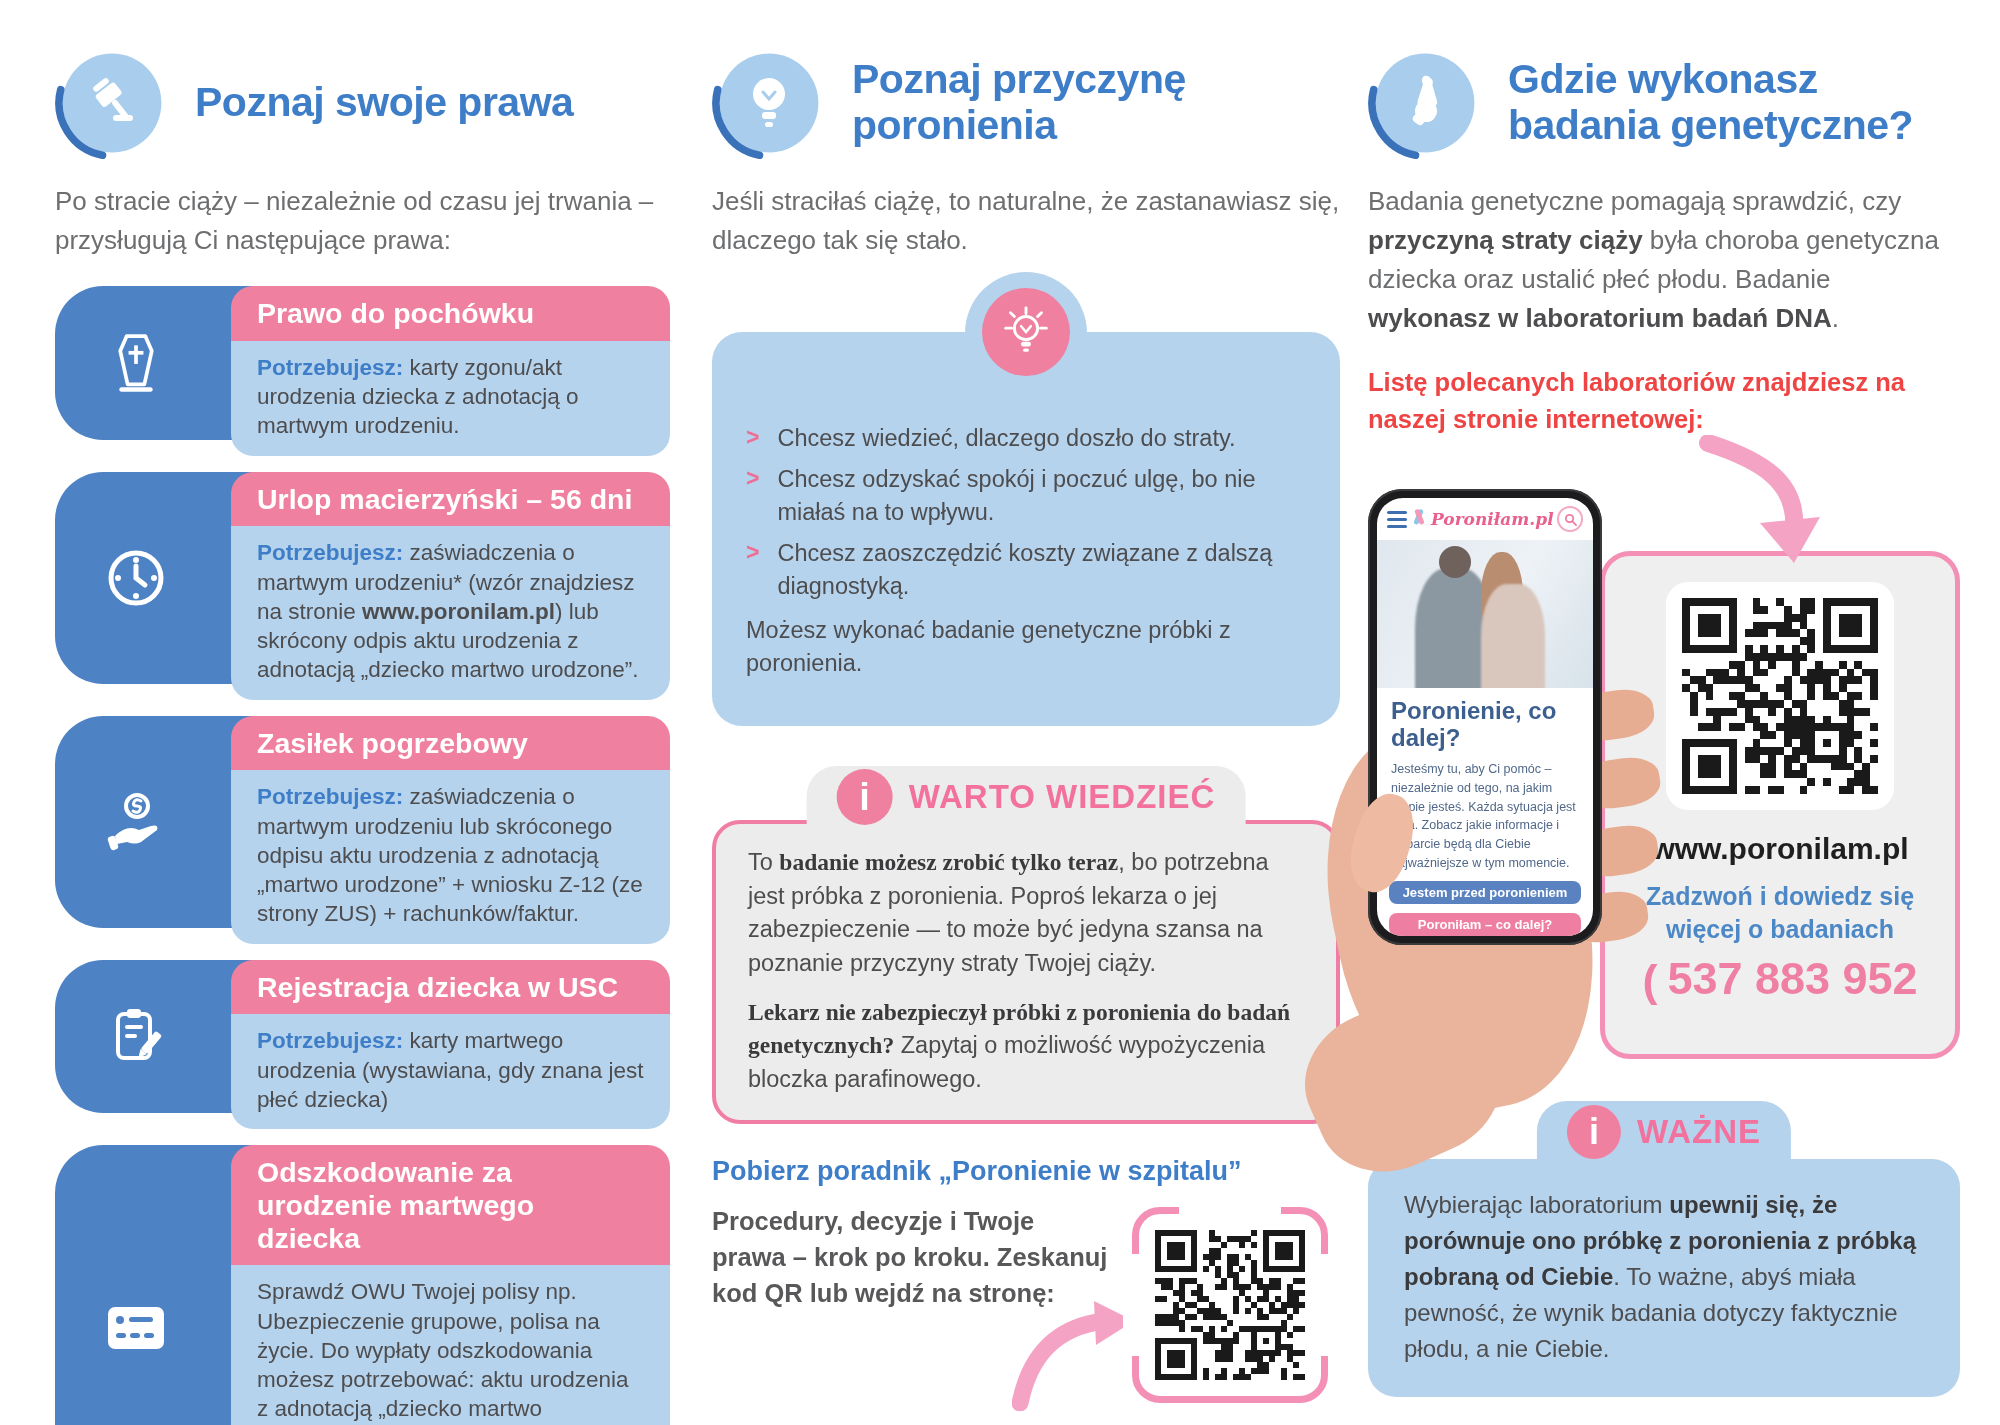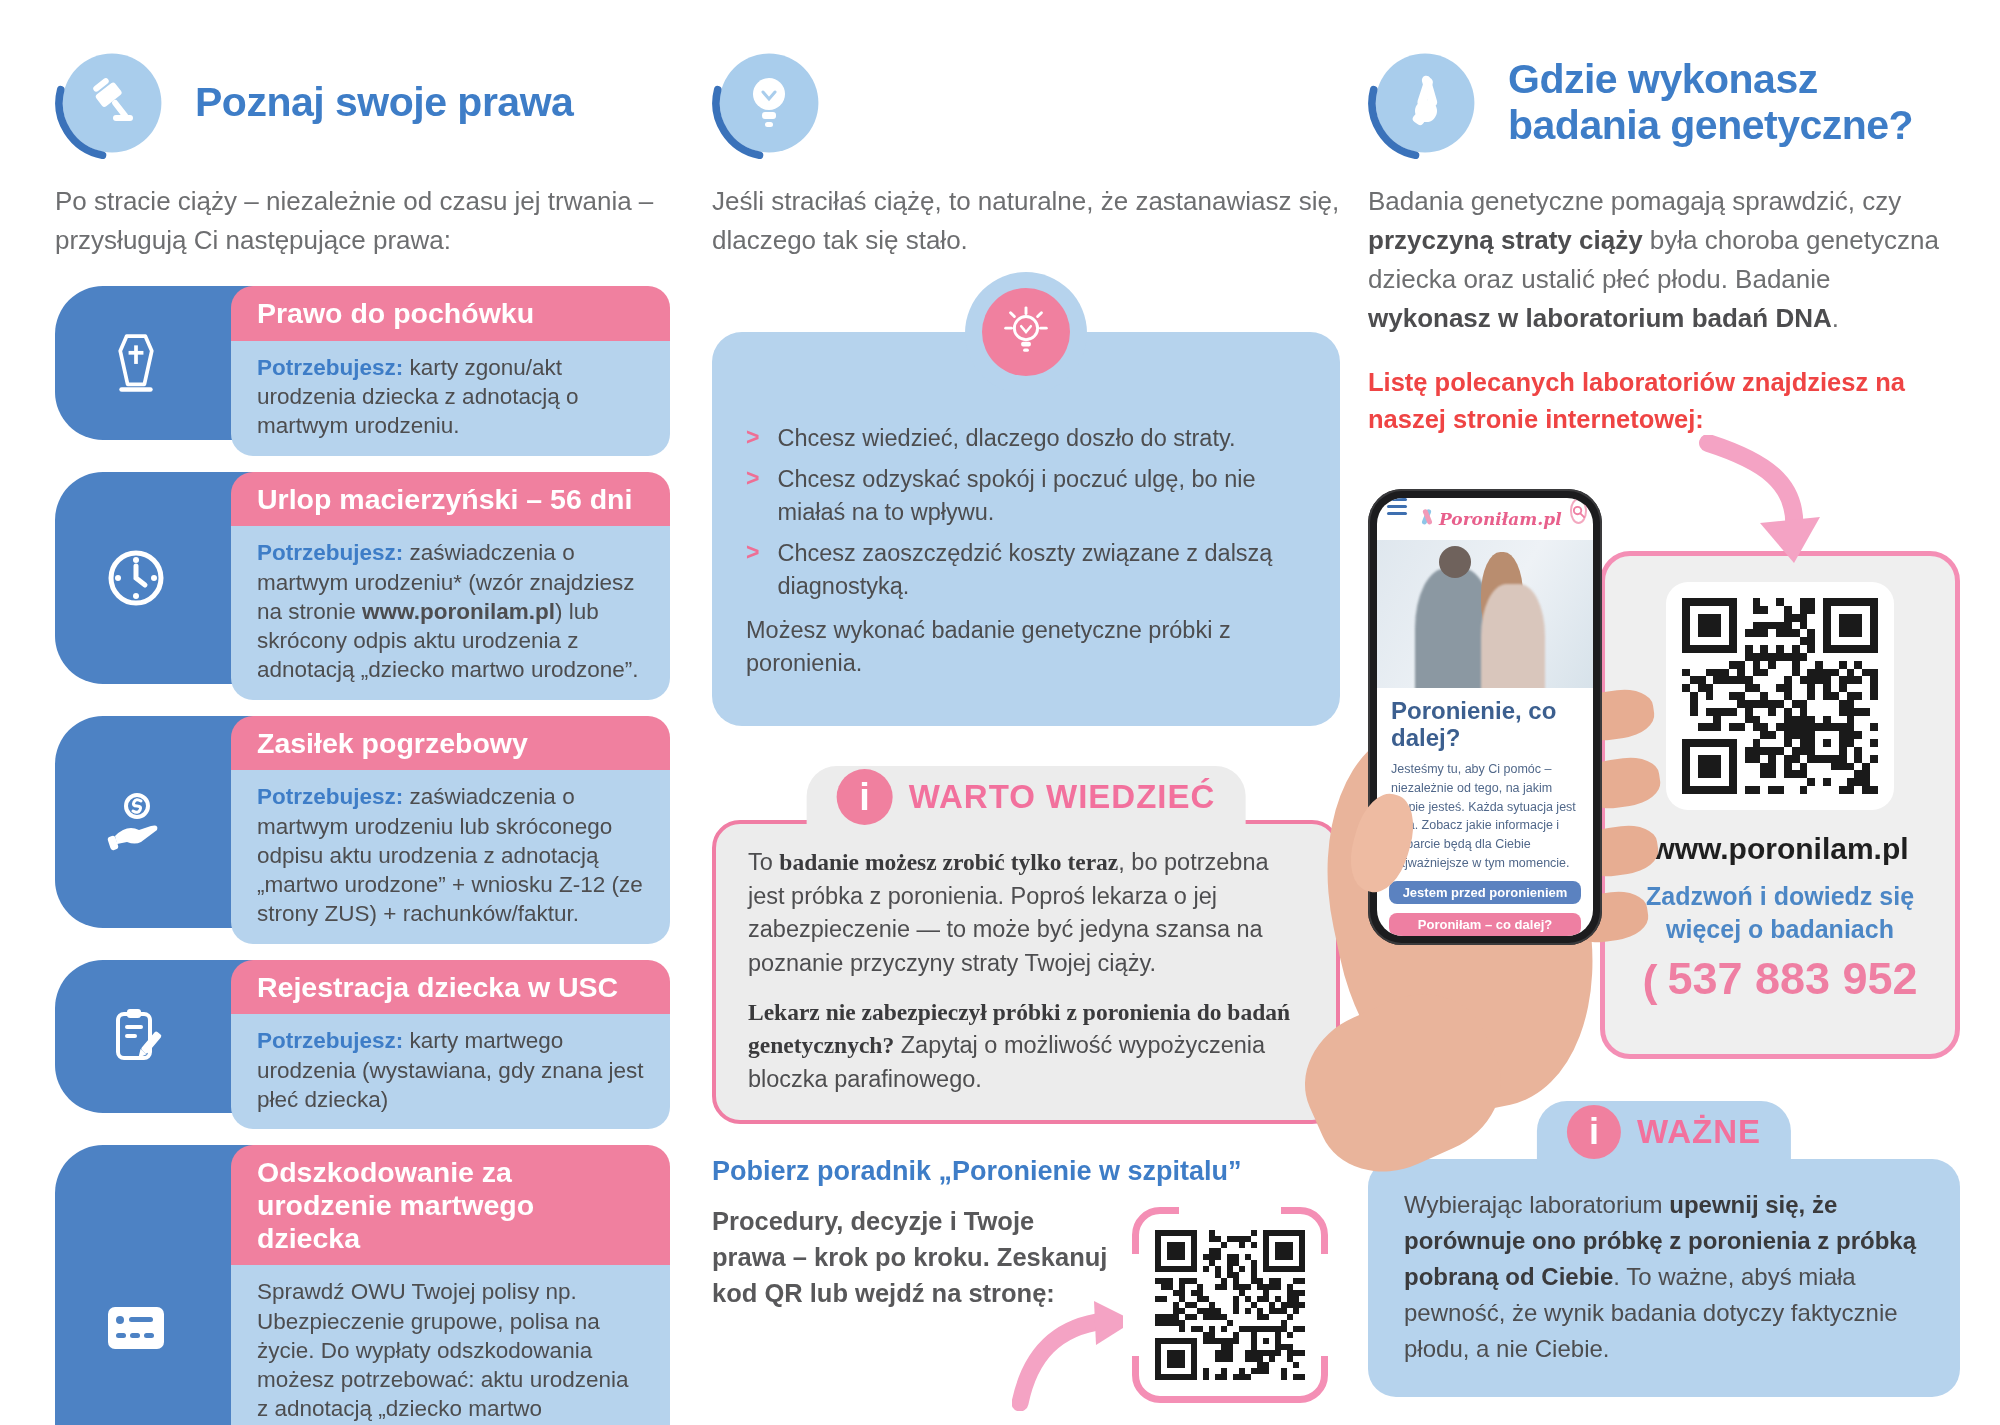--- a/index.html
+++ b/index.html
@@ -100,21 +100,21 @@
   .f1{left:206px;top:228px;} .f2{left:212px;top:296px;}
   .f3{left:210px;top:364px;} .f4{left:200px;top:430px;}
   .thumb{left:-14px;top:330px;width:56px;height:100px;border-radius:46%;
     transform:rotate(16deg);z-index:3;background:#eebba2;}
 
   
   .phone{position:absolute;left:0;top:26px;width:234px;height:456px;background:#1c1c1e;
     border-radius:34px;padding:9px;z-index:2;box-shadow:0 0 0 2px #3a3a3c inset;}
   .screen{width:100%;height:100%;background:#fff;border-radius:26px;overflow:hidden;
     display:flex;flex-direction:column;}
-  .ph-head{height:42px;display:flex;padding:0 10px;gap:8px;flex:0 0 42px;}
+  .ph-head{height:42px;display:flex;align-items:center;padding:0 10px;gap:0;flex:0 0 42px;}
   .burger{display:flex;flex-direction:column;gap:4px;}
   .burger span{display:block;width:20px;height:3px;background:#3e6fb0;border-radius:2px;}
   .ph-logo{display:flex;align-items:center;gap:4px;flex:1;justify-content:flex-start;
     margin-left:4px;}
   .logo-text{font-family:"DejaVu Serif",serif;font-style:italic;font-weight:700;
     font-size:17px;color:#e8608c;border-bottom:2px solid #aecdе9;}
   .search-btn{width:26px;height:26px;border-radius:50%;border:2px solid #f3a9c0;
     display:flex;align-items:center;justify-content:center;margin-left:auto;}
   .hero{height:148px;position:relative;overflow:hidden;flex:0 0 148px;
     background:linear-gradient(120deg,#dfe7ee 0%,#eef2f6 55%,#d7e2ea 100%);}
@@ -276,20 +276,21 @@
         <circle cx="60" cy="60" r="52" fill="#a9cdec"></circle>
         <path d="M50 115 A56 56 0 0 1 6 46" fill="none" stroke="#3a72ba" stroke-width="8" stroke-linecap="round"></path>
       </svg>
       <svg class="glyph" width="56" height="60" viewBox="0 0 56 60">
         <circle cx="28" cy="24" r="16" fill="#fff"></circle>
         <path d="M22 22 l6 7 l6 -7" fill="none" stroke="#a9cdec" stroke-width="3" stroke-linecap="round"></path>
         <rect x="21" y="42" width="14" height="7" rx="3" fill="#fff"></rect>
         <rect x="24" y="52" width="8" height="5" rx="2.5" fill="#fff"></rect>
       </svg>
     </div>
+    <div class="htitle" style="max-width:430px;">Poznaj przyczynę poronienia</div>
   </div>
   <p class="intro">Jeśli straciłaś ciążę, to naturalne, że zastanawiasz się, dlaczego tak się stało.</p>
 
   <div class="factbox">
     <div class="bulge"></div>
     <div class="badge">
       <svg width="58" height="58" viewBox="0 0 60 60">
         <g stroke="#fff" stroke-width="3" stroke-linecap="round">
           <line x1="30" y1="5" x2="30" y2="11"></line>
           <line x1="9" y1="26" x2="15" y2="26"></line>

